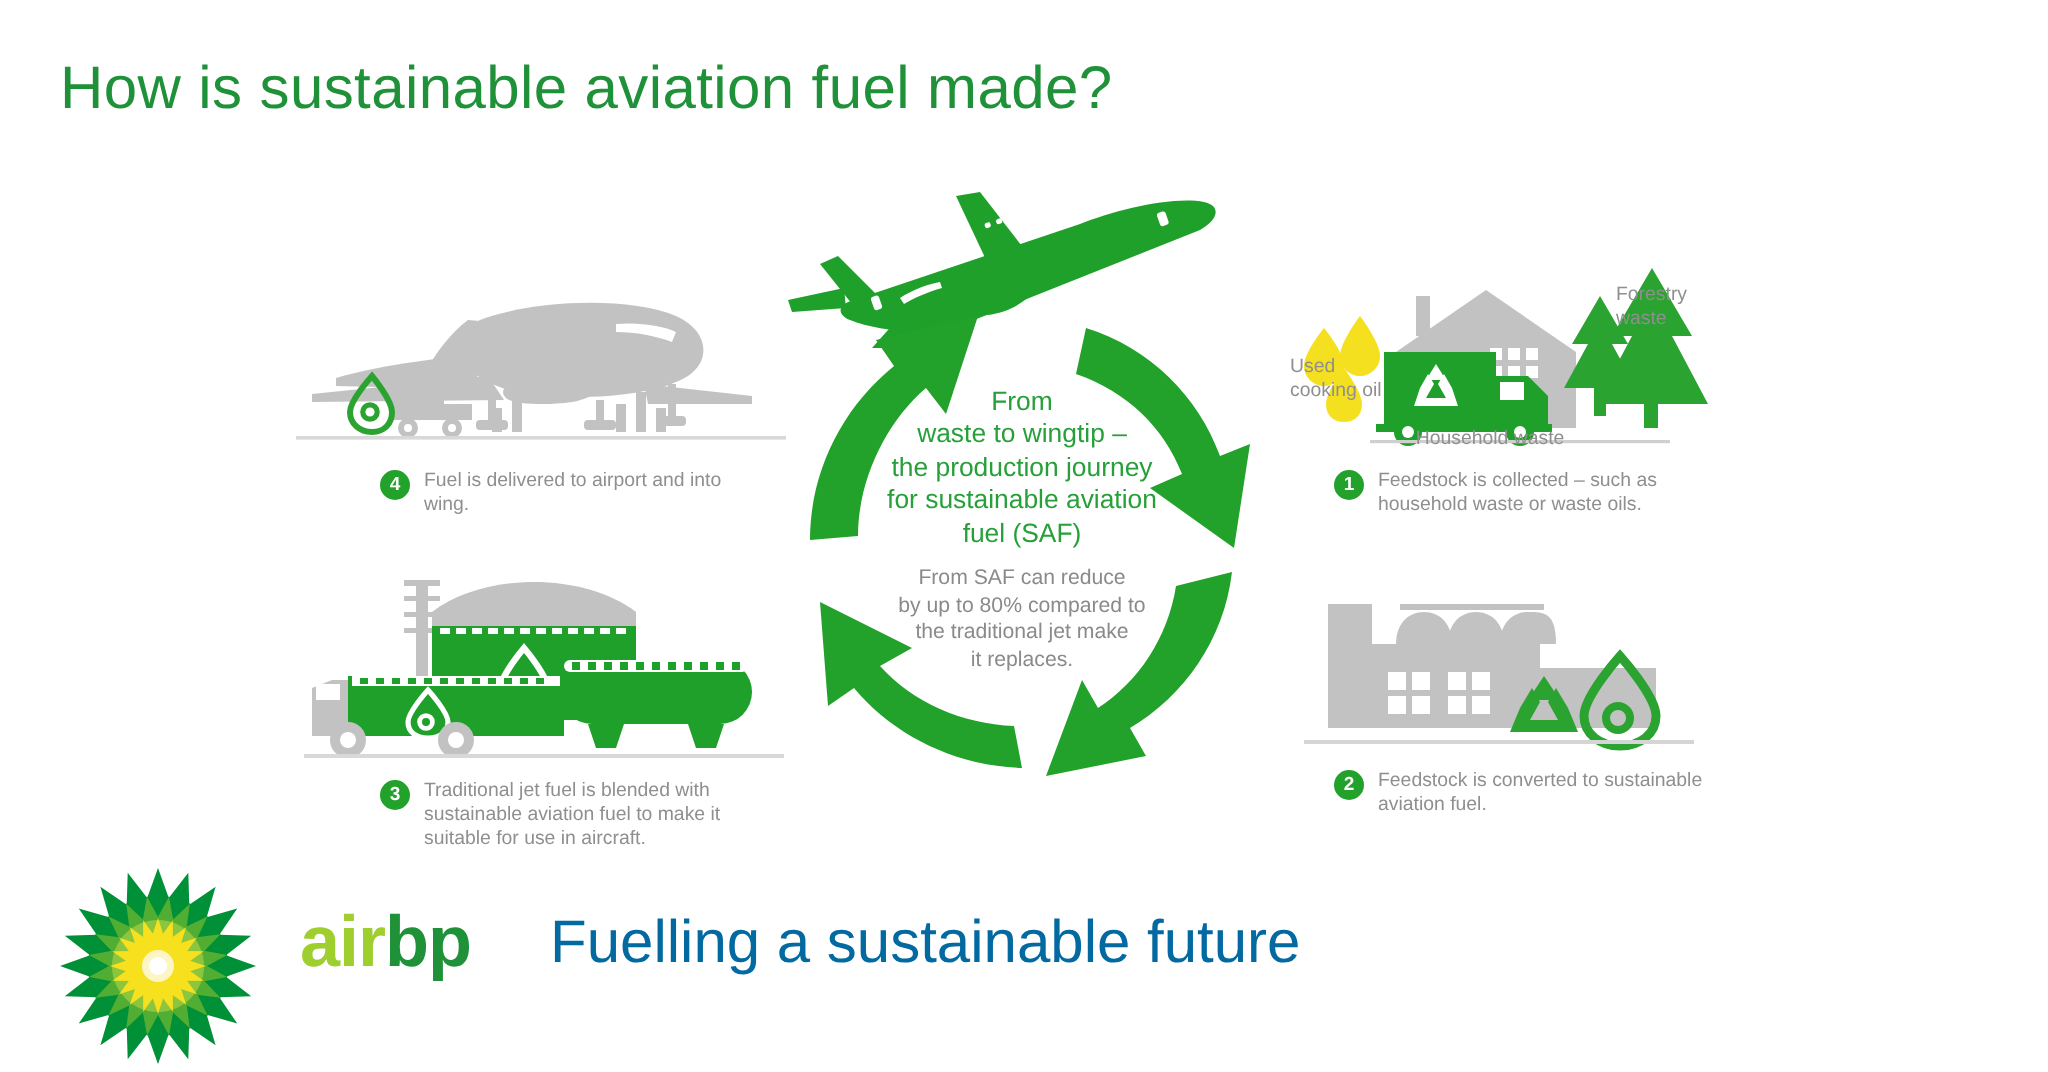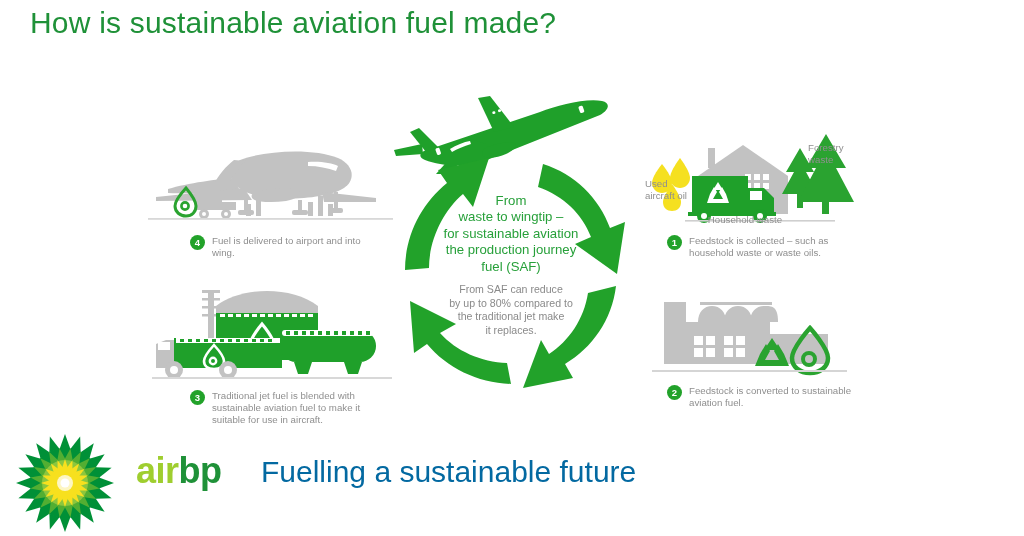--- a/index.html
+++ b/index.html
@@ -5,21 +5,21 @@
   html,body{margin:0;padding:0;}
   body{
     width:1024px;height:536px;background:#ffffff;overflow:hidden;
     font-family:"Liberation Sans","DejaVu Sans",sans-serif;
     position:relative;
   }
   .stage{position:absolute;left:0;top:0;width:1024px;height:536px;}
 
   
   #page-title{
-    position:absolute;left:30px;top:6px;
+    position:absolute;left:30px;top:28px;
     font-size:30px;color:#1f9138;font-weight:400;letter-spacing:.2px;
     white-space:nowrap;
   }
 
   
   #centre-block{
     position:absolute;left:425px;top:193px;width:172px;text-align:center;
   }
   #centre-heading{
     color:#27a03a;font-size:13.2px;line-height:16.4px;font-weight:400;
@@ -41,21 +41,21 @@
   #step-3{left:190px;top:390px;width:195px;}
   #step-4{left:190px;top:235px;width:195px;}
 
   
   .mini-label{position:absolute;color:#8f8f8f;font-size:9.7px;line-height:11.6px;}
   #label-cooking-oil{left:645px;top:142px;width:62px;margin-top:36px;}
   #label-forestry{left:808px;top:142px;width:58px;}
   #label-household{left:690px;top:214px;width:110px;text-align:center;}
 
   
-  #footer{position:absolute;left:14px;top:432px;width:700px;height:80px;}
+  #footer{position:absolute;left:28px;top:432px;width:700px;height:80px;}
   #brand-wordmark{
     position:absolute;left:122px;top:18px;font-size:36px;font-weight:700;
     letter-spacing:-.5px;white-space:nowrap;
   }
   #brand-air{color:#9fce2f;}
   #brand-bp{color:#1f9138;}
   #tagline{
     position:absolute;left:247px;top:23px;font-size:30px;color:#0369a1;
     font-weight:400;white-space:nowrap;
   }
@@ -150,22 +150,22 @@
                  L55,18 L106,6 L90,55 L80,42
                  C60,59 46,88 46,116 Z"></path>
       </g>
     </svg>
   </div>
 
   <div id="centre-block">
     <div id="centre-heading">
       <div>From</div>
       <div>waste to wingtip –</div>
+      <div>the production journey</div>
       <div>for sustainable aviation</div>
-      <div>the production journey</div>
       <div>fuel (SAF)</div>
     </div>
     <div id="centre-sub">
       <div>From SAF can reduce</div>
       <div>by up to 80% compared to</div>
       <div>the traditional jet make</div>
       <div>it replaces.</div>
     </div>
   </div>
 
@@ -214,21 +214,21 @@
         <circle cx="120" cy="88" r="7" fill="#1fa02a"></circle>
         <circle cx="120" cy="88" r="3" fill="#ffffff"></circle>
       </g>
 
       <rect x="45" y="92" width="150" height="1.6" fill="#cfcfcf"></rect>
     </svg>
   </div>
 
   <div class="mini-label" id="label-cooking-oil">
     <div>Used</div>
-    <div>aircraft oil</div>
+    <div>cooking oil</div>
   </div>
   <div class="mini-label" id="label-forestry">
     <div>Forestry</div>
     <div>waste</div>
   </div>
   <div class="mini-label" id="label-household">Household waste</div>
 
   <div class="step" id="step-1">
     <div class="badge">1</div>
     <div class="step-text">Feedstock is collected – such as household waste or waste oils.</div>

